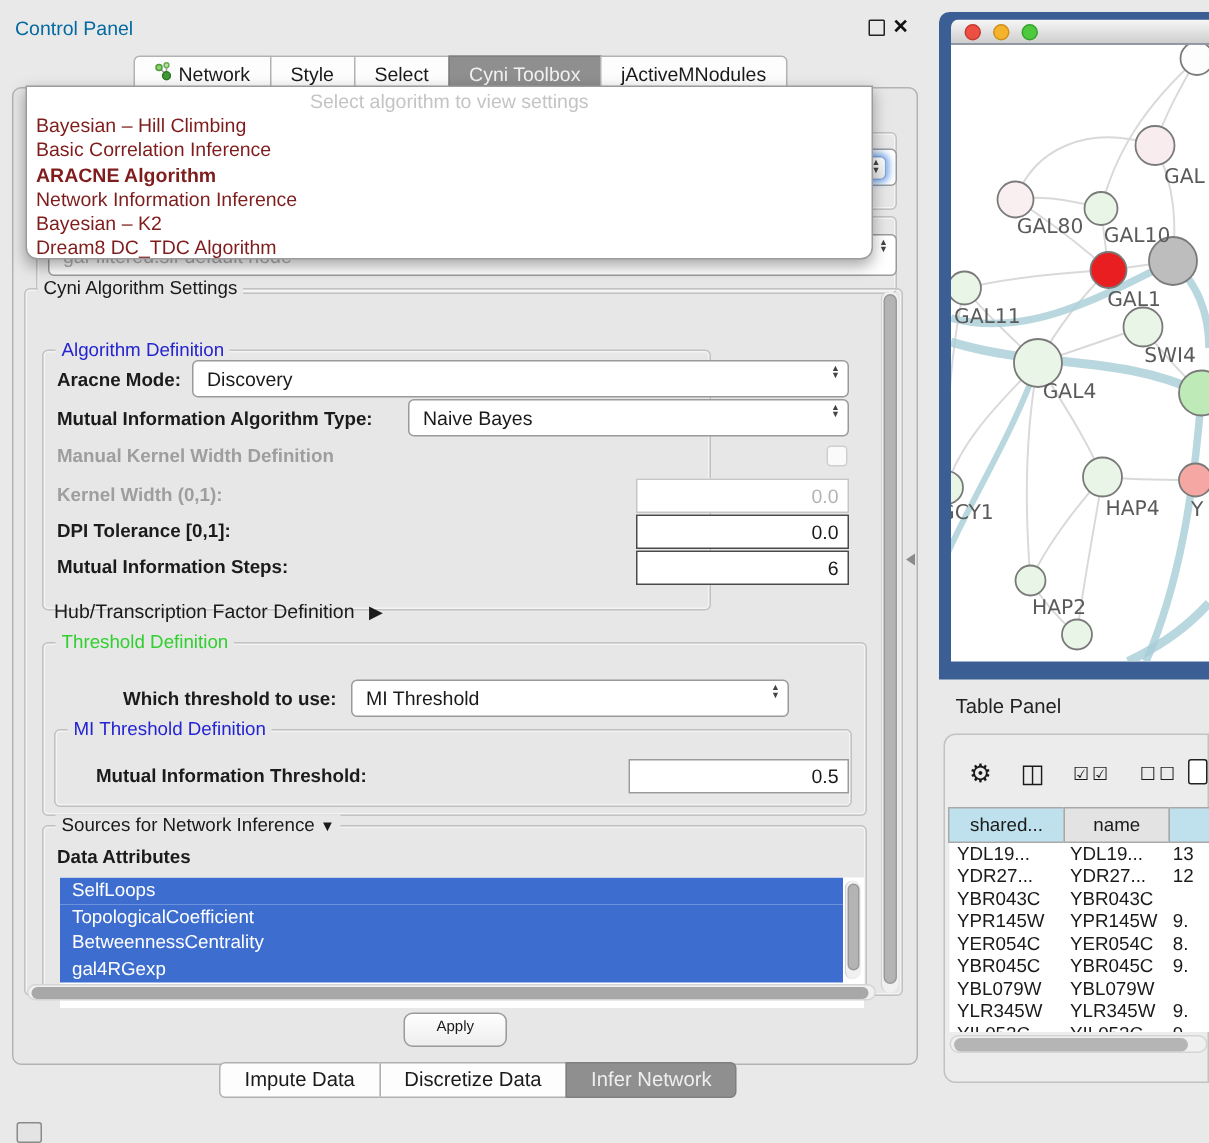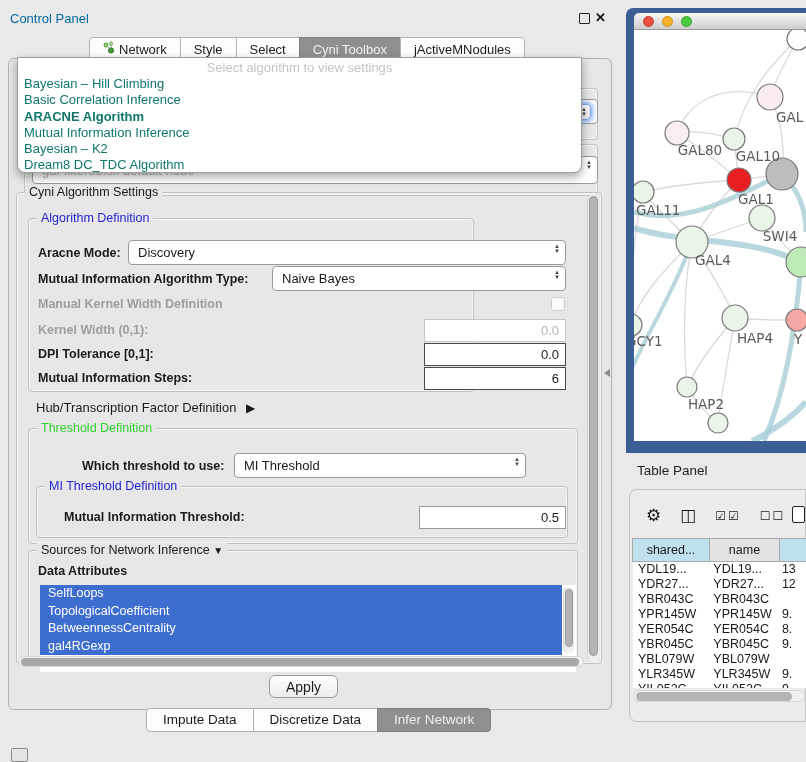--- a/index.html
+++ b/index.html
@@ -40,33 +40,33 @@
            text-align:right; padding:3px 6px 0 4px; }
   .field.strong { border:1.5px solid #4a4a4a; }
   .field.dis { border:1px solid #c6c6c6; color:#b3b3b3; }
 
   .checkbox { width:14px; height:14px; border:1px solid #cfcfcf; border-radius:3px; background:#fafafa; }
 
   .popup { left:17px; top:57px; width:565px; height:116px; background:#fff; z-index:40;
            border:1px solid #9c9c9c; border-radius:0 0 8px 8px; box-shadow:0 4px 10px rgba(0,0,0,.35);
            overflow:hidden; }
   .popup-ph { height:18px; text-align:center; color:#c4c4c4; font-size:13px; padding-top:2px; }
-  .popup-item { height:16.3px; font-size:13px; padding-left:6px; color:#0f766e; white-space:nowrap; }
+  .popup-item { height:16.3px; font-size:13px; padding-left:6px; color:#7f1d1d; white-space:nowrap; }
   .popup-item.b { font-weight:bold; }
 
   .vscroll { background:#f0f0f0; border-left:1px solid #d2d2d2; border-radius:6px; }
   .vthumb { position:absolute; left:1px; width:9px; background:#b4b4b4; border-radius:5px; border:1px solid #999; }
   .hscroll { background:#f0f0f0; border:1px solid #d5d5d5; border-radius:6px; }
   .hthumb { position:absolute; top:1px; height:8px; background:#a8a8a8; border-radius:5px; }
 
   .attr-list { background:#fff; overflow:hidden; }
   .attr-item { height:17.5px; width:522px; background:#3d6ecf; color:#fff; font-size:12.5px; padding:1px 0 0 8px; }
 
   .applybtn { left:269px; top:675px; width:69px; height:23px; background:linear-gradient(#ffffff,#ededed);
-              border:1px solid #9a9a9a; border-radius:6px; font-size:14px; text-align:center; padding-top:3px; }
+              border:1px solid #9a9a9a; border-radius:6px; font-size:10px; text-align:center; padding-top:3px; }
 
   .btabrow { left:147px; top:708px; display:flex; }
   .btab { padding:3px 16px 4px 16px; font-size:13.5px; background:#fdfdfd; border:1px solid #b0b0b0; margin-left:-1px; }
   .btab:first-child { border-radius:4px 0 0 4px; }
   .btab:last-child { border-radius:0 4px 4px 0; }
   .btab.sel { background:#8f8f8f; color:#eeeeee; border-color:#7f7f7f; }
 
   .minibox { left:11px; top:748px; width:17px; height:14px; border:1.5px solid #8a8a8a; border-radius:2px; background:#e4e4e4; }
   .divarrow { left:604px; top:369px; width:0; height:0; border-top:4px solid transparent; border-bottom:4px solid transparent; border-right:6px solid #8b8b8b; }
 
@@ -141,33 +141,33 @@
         <span>▲</span>
         <span>▼</span>
       </div>
   </div>
 
   <div class="abs popup" id="algo-popup">
     <div class="popup-ph">Select algorithm to view settings</div>
   <div class="popup-item">Bayesian – Hill Climbing</div>
       <div class="popup-item">Basic Correlation Inference</div>
       <div class="popup-item b">ARACNE Algorithm</div>
-      <div class="popup-item">Mutual Information Inference</div>
+      <div class="popup-item">Network Information Inference</div>
       <div class="popup-item">Bayesian – K2</div>
       <div class="popup-item">Dream8 DC_TDC Algorithm</div>
     </div>
 
   <div class="abs groupbox" style="left:16px; top:192px; width:586px; height:472px;">
     <span class="grouptitle">Cyni Algorithm Settings</span>
   </div>
   <div class="abs vscroll" style="left:587px; top:194px; width:12px; height:468px;">
     <div class="vthumb" style="top:2px; height:460px;"></div>
   </div>
 
-  <div class="abs groupbox" style="left:28px; top:218px; width:446px; height:174px;text-decoration:underline;">
+  <div class="abs groupbox" style="left:28px; top:233px; width:446px; height:174px;text-decoration:underline;">
     <span class="grouptitle t-blue">Algorithm Definition</span>
   </div>
   <div class="abs lbl" style="left:38px; top:246px;">Aracne Mode:</div>
   <div class="abs combo" style="left:128px; top:240px; width:438px;">
     <span>Discovery</span>
     <div class="spinner">
         <span>▲</span>
         <span>▼</span>
       </div>
   </div>

